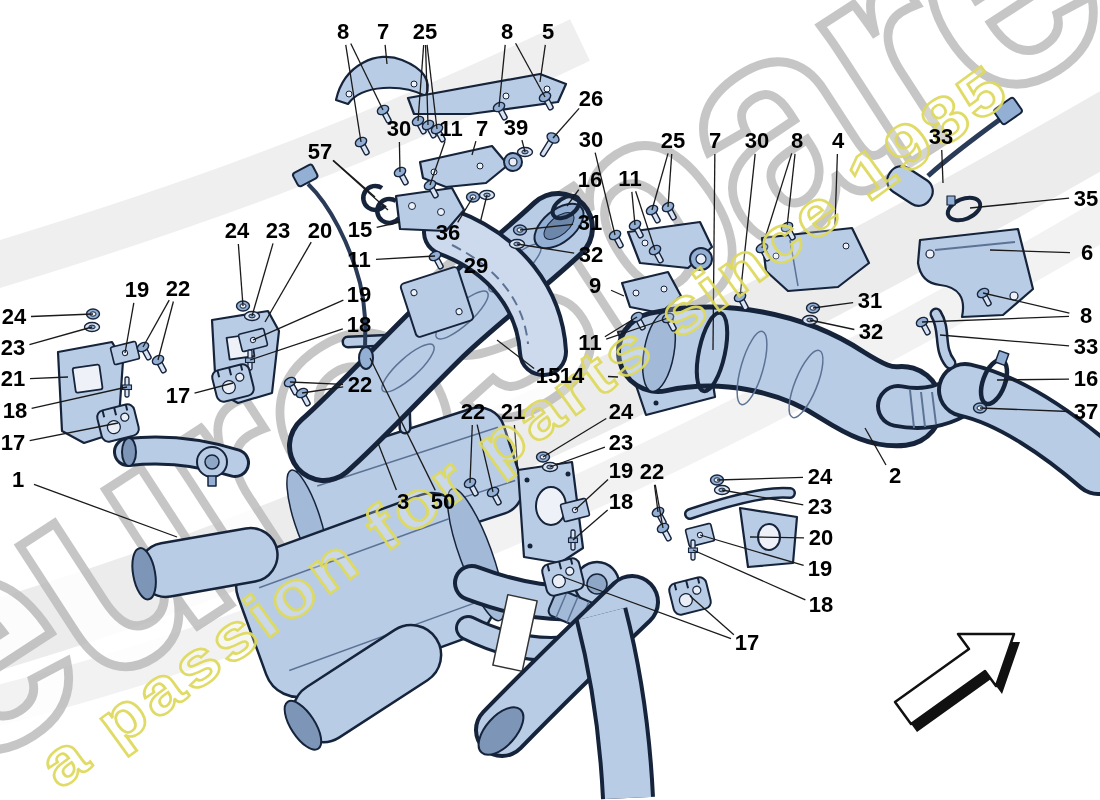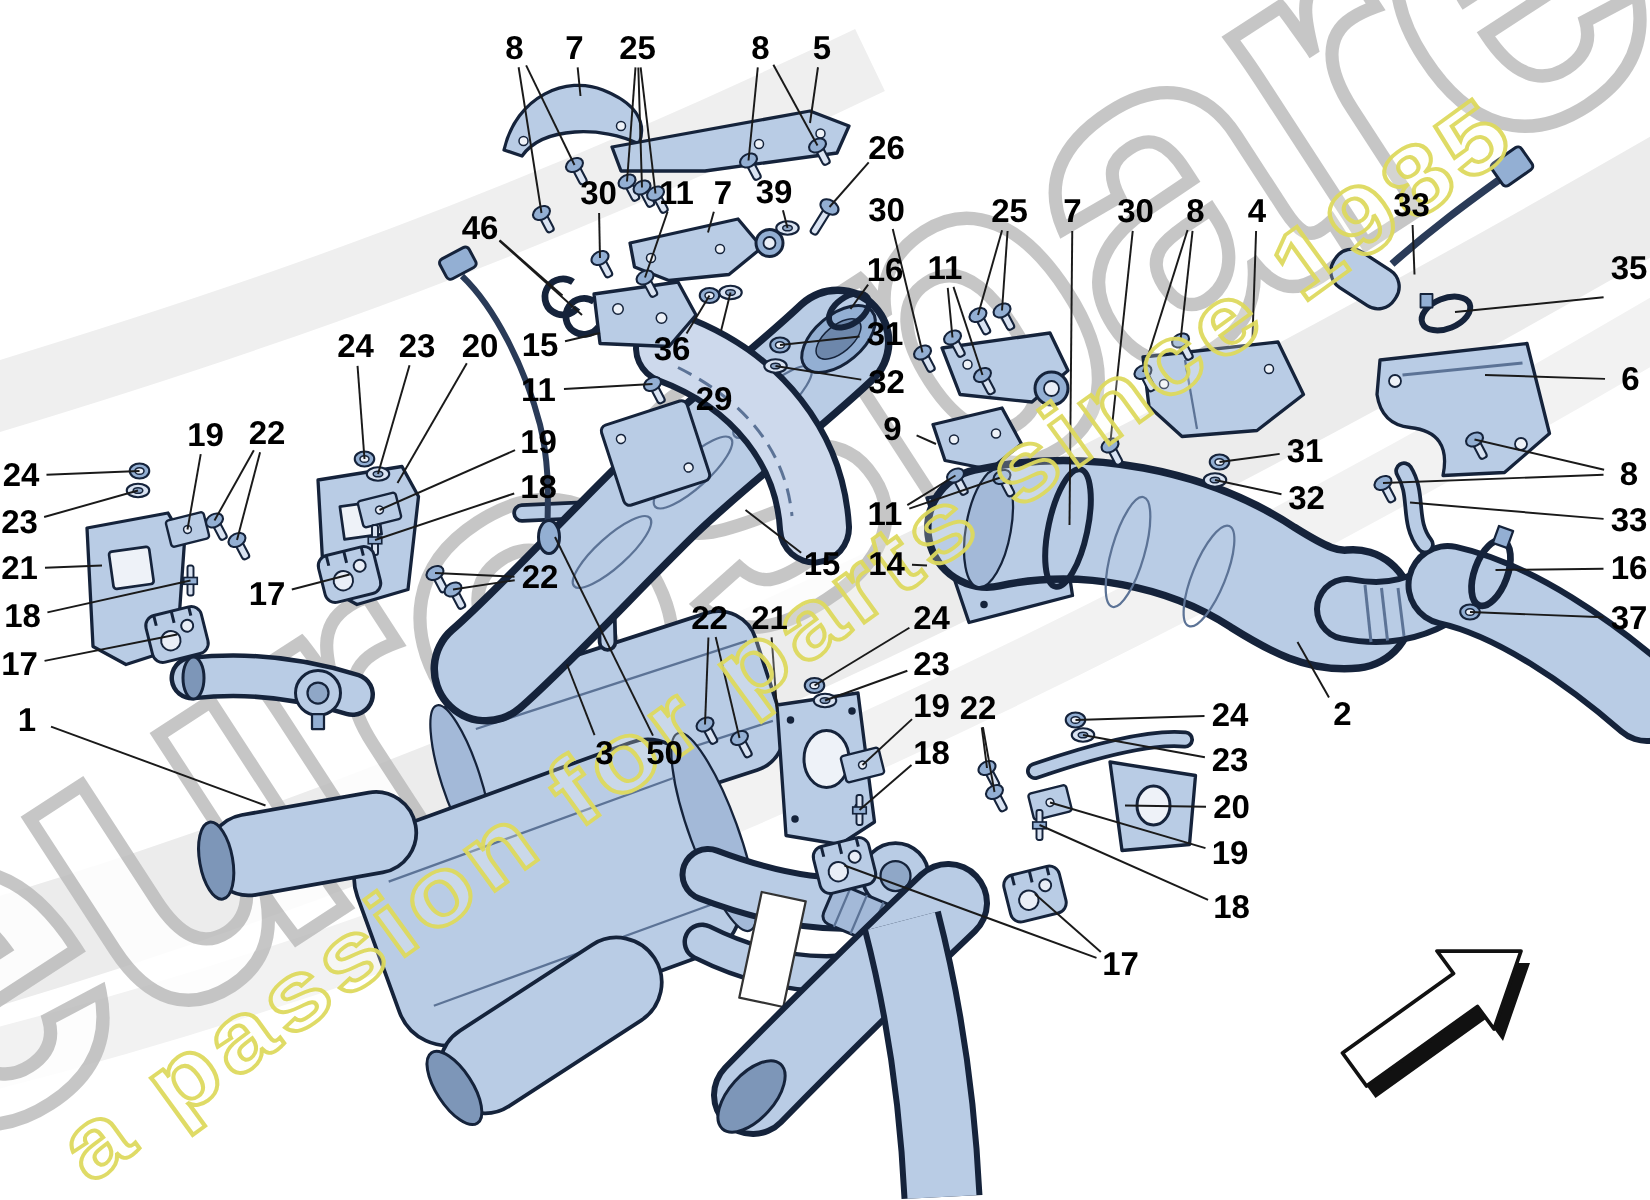--- a/index.html
+++ b/index.html
@@ -450,49 +450,49 @@
       <div class="callout" style="left: 343px; top: 32px;">8</div>
       <div class="callout" style="left: 383px; top: 32px;">7</div>
       <div class="callout" style="left: 425px; top: 32px;">25</div>
       <div class="callout" style="left: 507px; top: 32px;">8</div>
       <div class="callout" style="left: 548px; top: 32px;">5</div>
       <div class="callout" style="left: 591px; top: 99px;">26</div>
       <div class="callout" style="left: 399px; top: 129px;">30</div>
       <div class="callout" style="left: 451px; top: 129px;">11</div>
       <div class="callout" style="left: 482px; top: 129px;">7</div>
       <div class="callout" style="left: 516px; top: 128px;">39</div>
-      <div class="callout" style="left: 320px; top: 152px;">46</div>
+      <div class="callout" style="left: 320px; top: 152px;">57</div>
       <div class="callout" style="left: 591px; top: 140px;">30</div>
       <div class="callout" style="left: 590px; top: 180px;">16</div>
       <div class="callout" style="left: 590px; top: 223px;">31</div>
       <div class="callout" style="left: 591px; top: 255px;">32</div>
       <div class="callout" style="left: 595px; top: 286px;">9</div>
       <div class="callout" style="left: 590px; top: 343px;">11</div>
-      <div class="callout" style="left: 591px; top: 376px;">14</div>
+      <div class="callout" style="left: 572px; top: 376px;">14</div>
       <div class="callout" style="left: 548px; top: 376px; text-align: right;">15</div>
       <div class="callout" style="left: 360px; top: 230px;">15</div>
       <div class="callout" style="left: 237px; top: 231px;">24</div>
       <div class="callout" style="left: 278px; top: 231px;">23</div>
       <div class="callout" style="left: 320px; top: 231px;">20</div>
       <div class="callout" style="left: 359px; top: 260px;">11</div>
       <div class="callout" style="left: 359px; top: 295px;">19</div>
       <div class="callout" style="left: 359px; top: 325px;">18</div>
       <div class="callout" style="left: 360px; top: 385px;">22</div>
       <div class="callout" style="left: 448px; top: 233px;">36</div>
       <div class="callout" style="left: 476px; top: 233px; margin-top: 33px;">29</div>
       <div class="callout" style="left: 673px; top: 141px;">25</div>
       <div class="callout" style="left: 715px; top: 141px;">7</div>
       <div class="callout" style="left: 757px; top: 141px;">30</div>
       <div class="callout" style="left: 797px; top: 141px;">8</div>
       <div class="callout" style="left: 838px; top: 141px;">4</div>
       <div class="callout" style="left: 941px; top: 137px;">33</div>
       <div class="callout" style="left: 630px; top: 179px;">11</div>
       <div class="callout" style="left: 870px; top: 301px;">31</div>
       <div class="callout" style="left: 871px; top: 332px;">32</div>
-      <div class="callout" style="left: 1086px; top: 179px;">35</div>
+      <div class="callout" style="left: 1086px; top: 199px;">35</div>
       <div class="callout" style="left: 1087px; top: 253px;">6</div>
       <div class="callout" style="left: 1086px; top: 316px;">8</div>
       <div class="callout" style="left: 1086px; top: 347px;">33</div>
       <div class="callout" style="left: 1086px; top: 379px;">16</div>
       <div class="callout" style="left: 1086px; top: 412px;">37</div>
       <div class="callout" style="left: 895px; top: 476px;">2</div>
       <div class="callout" style="left: 14px; top: 317px;">24</div>
       <div class="callout" style="left: 13px; top: 348px;">23</div>
       <div class="callout" style="left: 13px; top: 379px;">21</div>
       <div class="callout" style="left: 15px; top: 411px;">18</div>

